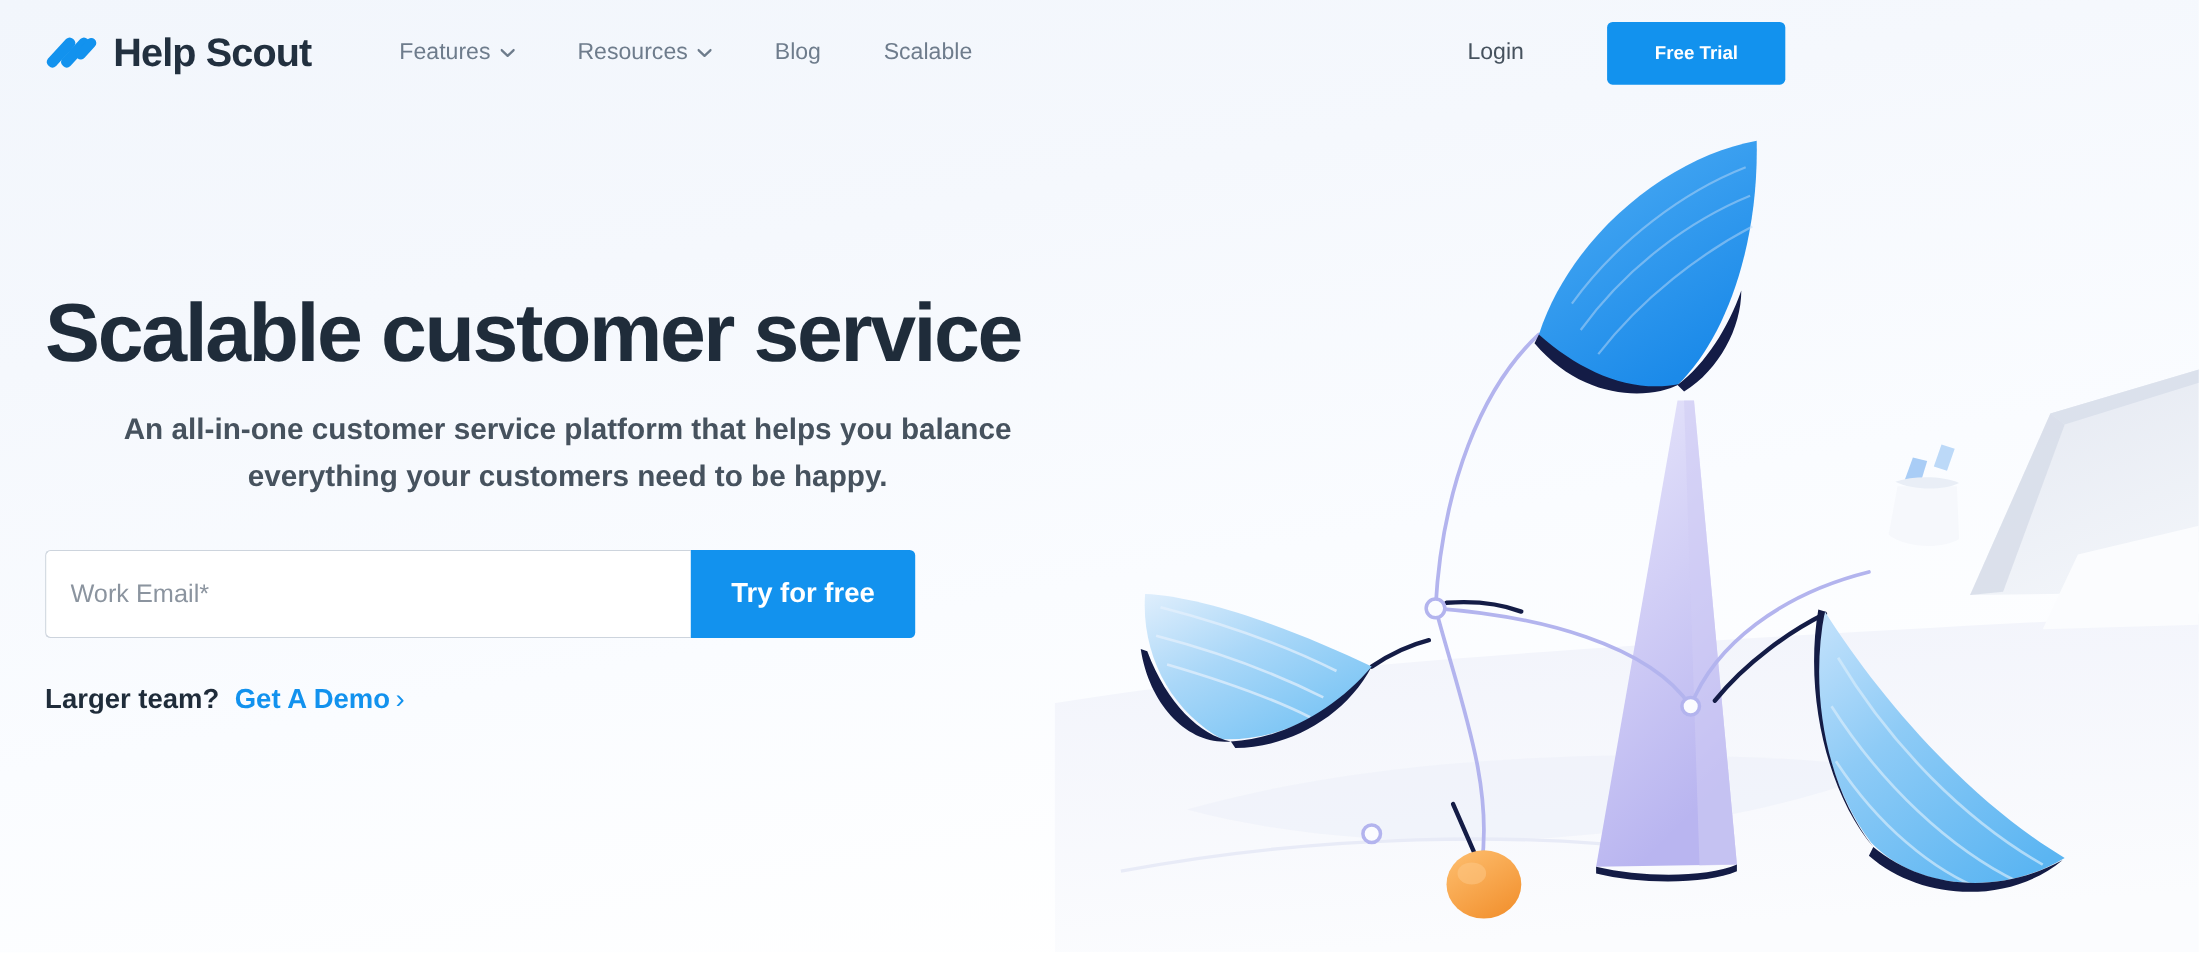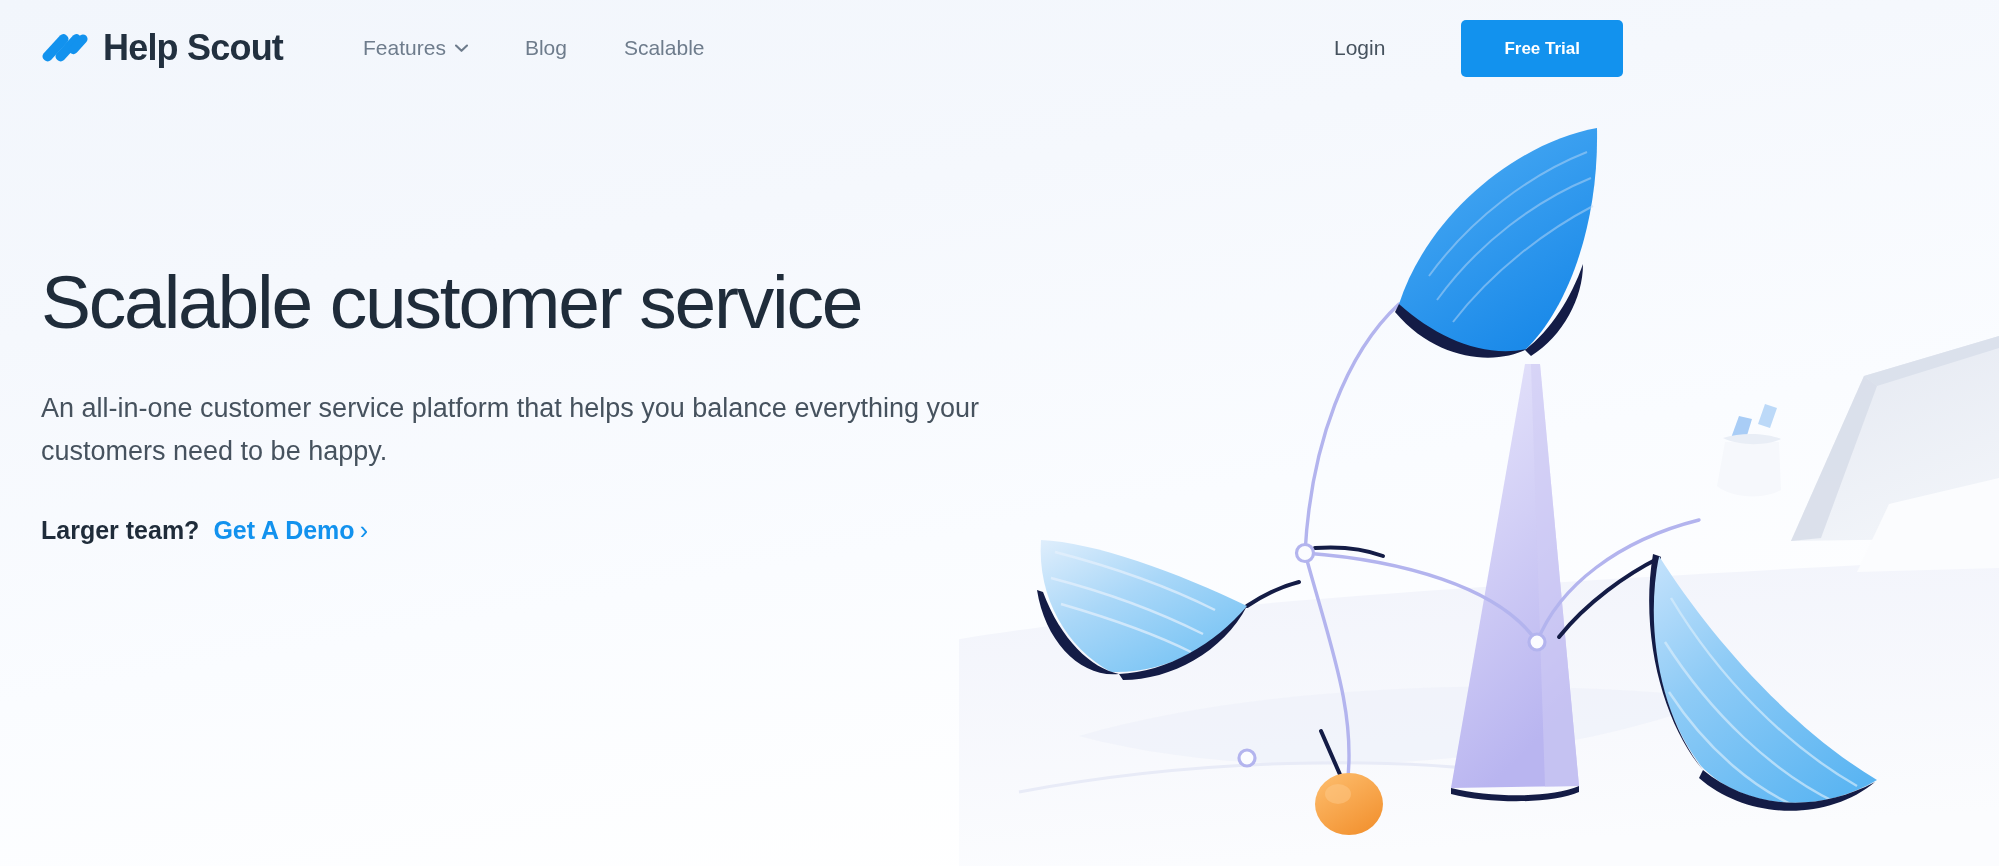--- a/index.html
+++ b/index.html
@@ -121,33 +121,34 @@
     position: absolute;
     left: 41px;
     top: 263px;
     width: 980px;
     z-index: 30;
   }
 
   .headline {
     font-size: 75px;
     line-height: 1.06;
-    font-weight: 400;
+    font-weight: 700;
     letter-spacing: -2.2px;
     color: #1f2c3a;
     white-space: nowrap;
   }
 
   .subhead {
-    margin-top: 44px;
+    margin-top: 26px;
     font-size: 27px;
     line-height: 1.62;
     color: #46525e;
     max-width: 950px;
-    font-weight: 400;
+    font-weight: 700;
+    text-align: center;
   }
 
   
   .signup-form {
     margin-top: 44px;
     display: flex;
     align-items: stretch;
     width: 791px;
     height: 80px;
   }
@@ -243,20 +244,26 @@
 
     <nav class="nav">
 
       <div class="nav-item">
         <span>Features</span>
         <svg class="chevron" viewBox="0 0 13 8" aria-hidden="true">
           <path d="M1 1.5 L6.5 6.8 L12 1.5" fill="none" stroke="#6e7c8c" stroke-width="2.1" stroke-linecap="round" stroke-linejoin="round"></path>
         </svg>
       </div>
 
+      <div class="nav-item">
+        <span>Resources</span>
+        <svg class="chevron" viewBox="0 0 13 8" aria-hidden="true">
+          <path d="M1 1.5 L6.5 6.8 L12 1.5" fill="none" stroke="#6e7c8c" stroke-width="2.1" stroke-linecap="round" stroke-linejoin="round"></path>
+        </svg>
+      </div>
 
       <div class="nav-item">
         <span>Blog</span>
       </div>
 
       <div class="nav-item">
         <span>Scalable</span>
       </div>
 
     </nav>
@@ -387,20 +394,24 @@
 
     </svg>
   </div>
 
   <section class="hero">
 
     <h1 class="headline">Scalable customer service</h1>
 
     <p class="subhead">An all-in-one customer service platform that helps you balance everything your customers need to be happy.</p>
 
+    <form class="signup-form">
+      <input class="email-input" type="email" placeholder="Work Email*" style="">
+      <button class="try-btn" type="submit">Try for free</button>
+    </form>
 
     <div class="demo-line">
       <span class="demo-label">Larger team?</span>
       <a class="demo-link" href="#"><span>Get A Demo</span><span class="demo-arrow">›</span></a>
     </div>
 
   </section>
 
 </div>
 

